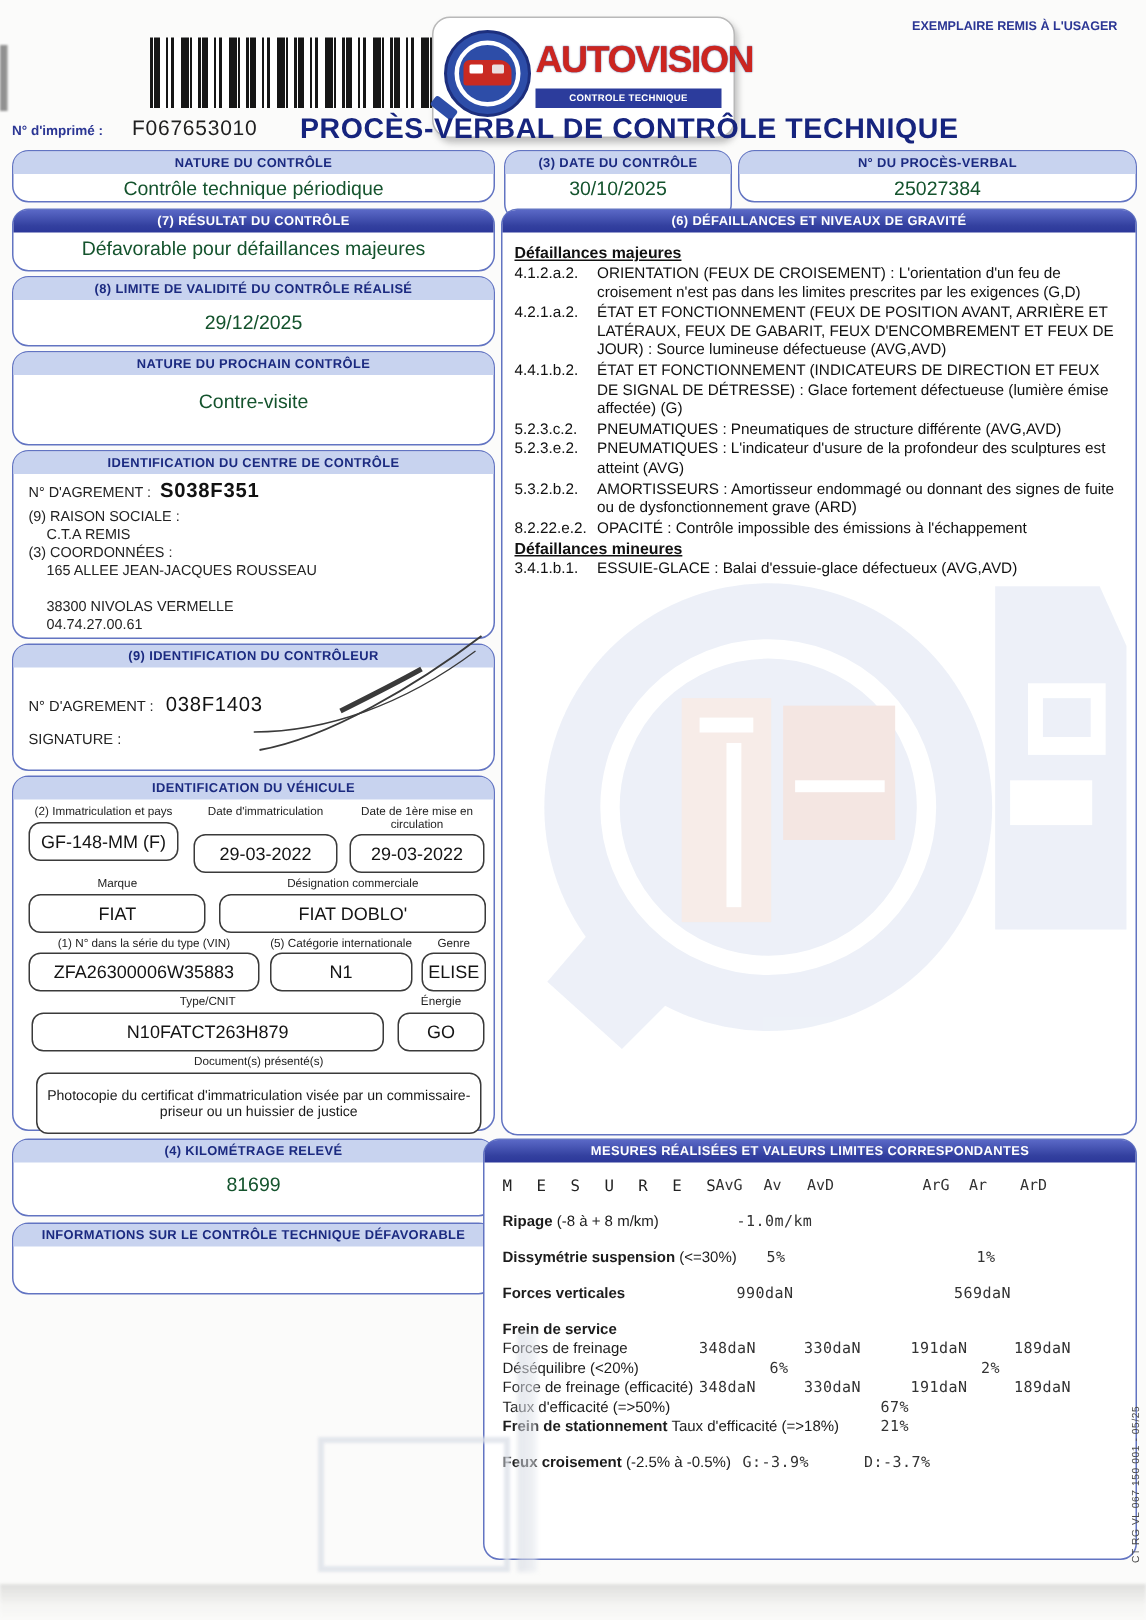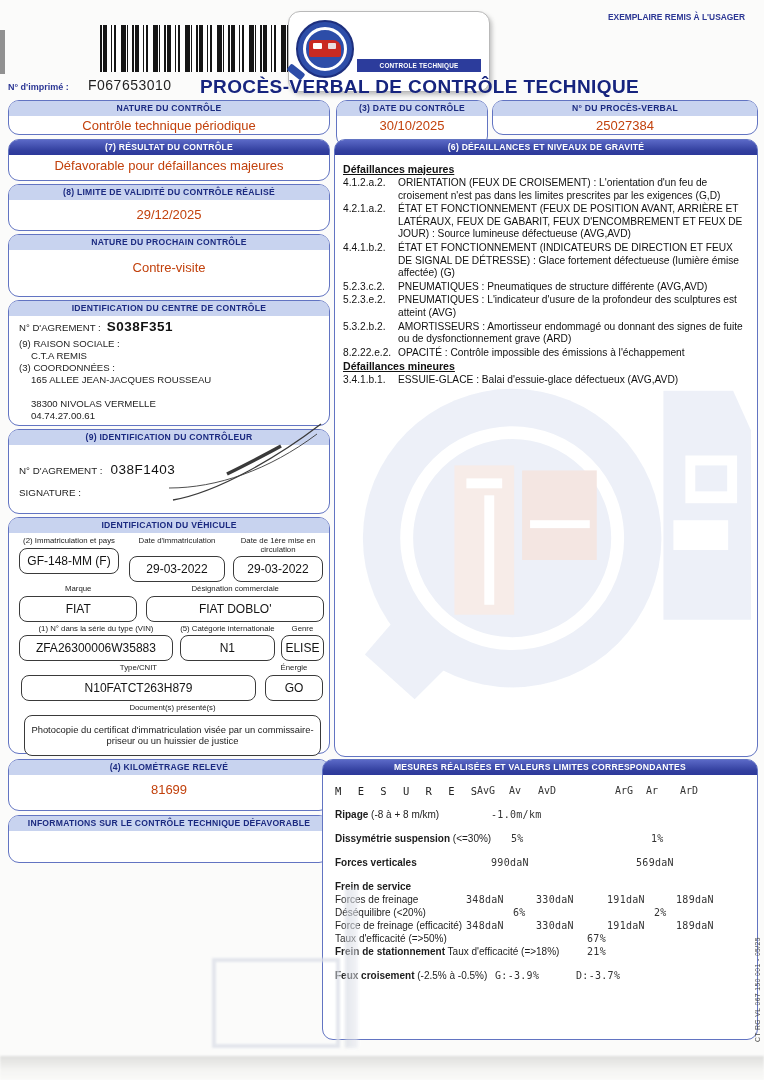--- a/index.html
+++ b/index.html
@@ -7,21 +7,21 @@
     width:764px;height:1080px;position:relative;overflow:hidden;
     background:#fbfbfa;
     font-family:"Liberation Sans",sans-serif;color:#1a1a1a;
     -webkit-font-smoothing:antialiased;
   }
   
   .box{position:absolute;border:1.6px solid #6274c2;border-radius:11px;background:#fff;box-sizing:border-box;}
   .box-hdr{height:15px;line-height:15px;background:#c8d3ef;border-radius:9px 9px 0 0;
     color:#1b2a80;font-weight:bold;font-size:8.6px;text-align:center;letter-spacing:.25px;}
   .box-hdr.dark{background:linear-gradient(180deg,#5a68c6 0%,#33409f 70%,#2c389a 100%);color:#fff;}
-  .box-val{text-align:center;font-size:13px;color:#c2410c;}
+  .box-val{text-align:center;font-size:13px;color:#14532d;}
   
   .copy-label{position:absolute;top:12px;left:608px;font-size:8.4px;font-weight:bold;color:#2b3694;}
   .barcode{position:absolute;left:100px;top:25px;width:232px;height:47px;
     background:
       repeating-linear-gradient(90deg,#161616 0 2px,#fff 2px 3px,#161616 3px 7px,#fff 7px 11px,
         #161616 11px 12px,#fff 12px 14px,#161616 14px 16px,#fff 16px 21px,#161616 21px 26px,#fff 26px 27px,
         #161616 27px 28px,#fff 28px 32px);}
   .logo{position:absolute;left:288px;top:11px;width:200px;height:79px;background:#fff;
     border:1px solid #b9b9b9;border-radius:12px;box-shadow:2px 3px 4px rgba(120,120,120,.45);}
   .logo-circle{position:absolute;left:7px;top:8px;width:58px;height:58px;border-radius:50%;
@@ -89,20 +89,21 @@
 
 <div class="copy-label">EXEMPLAIRE REMIS À L'USAGER</div>
 <div class="barcode"></div>
 
 <div class="logo">
   <div class="logo-circle">
     <div class="ring"></div>
       <div class="car"></div>
   </div>
   <div class="logo-handle"></div>
+  <div class="logo-word">AUTOVISION</div>
   <div class="logo-tag">CONTROLE TECHNIQUE AUTOMOBILE</div>
 </div>
 
 <div class="printno-label">N° d'imprimé :</div>
 <div class="printno-value">F067653010</div>
 <div class="doc-title">PROCÈS-VERBAL DE CONTRÔLE TECHNIQUE</div>
 
 <div class="box" style="left:8px;top:100px;width:322px;height:35px;">
   <div class="box-hdr">NATURE DU CONTRÔLE</div>
   <div class="box-val" style="margin-top:2px;">Contrôle technique périodique</div>

